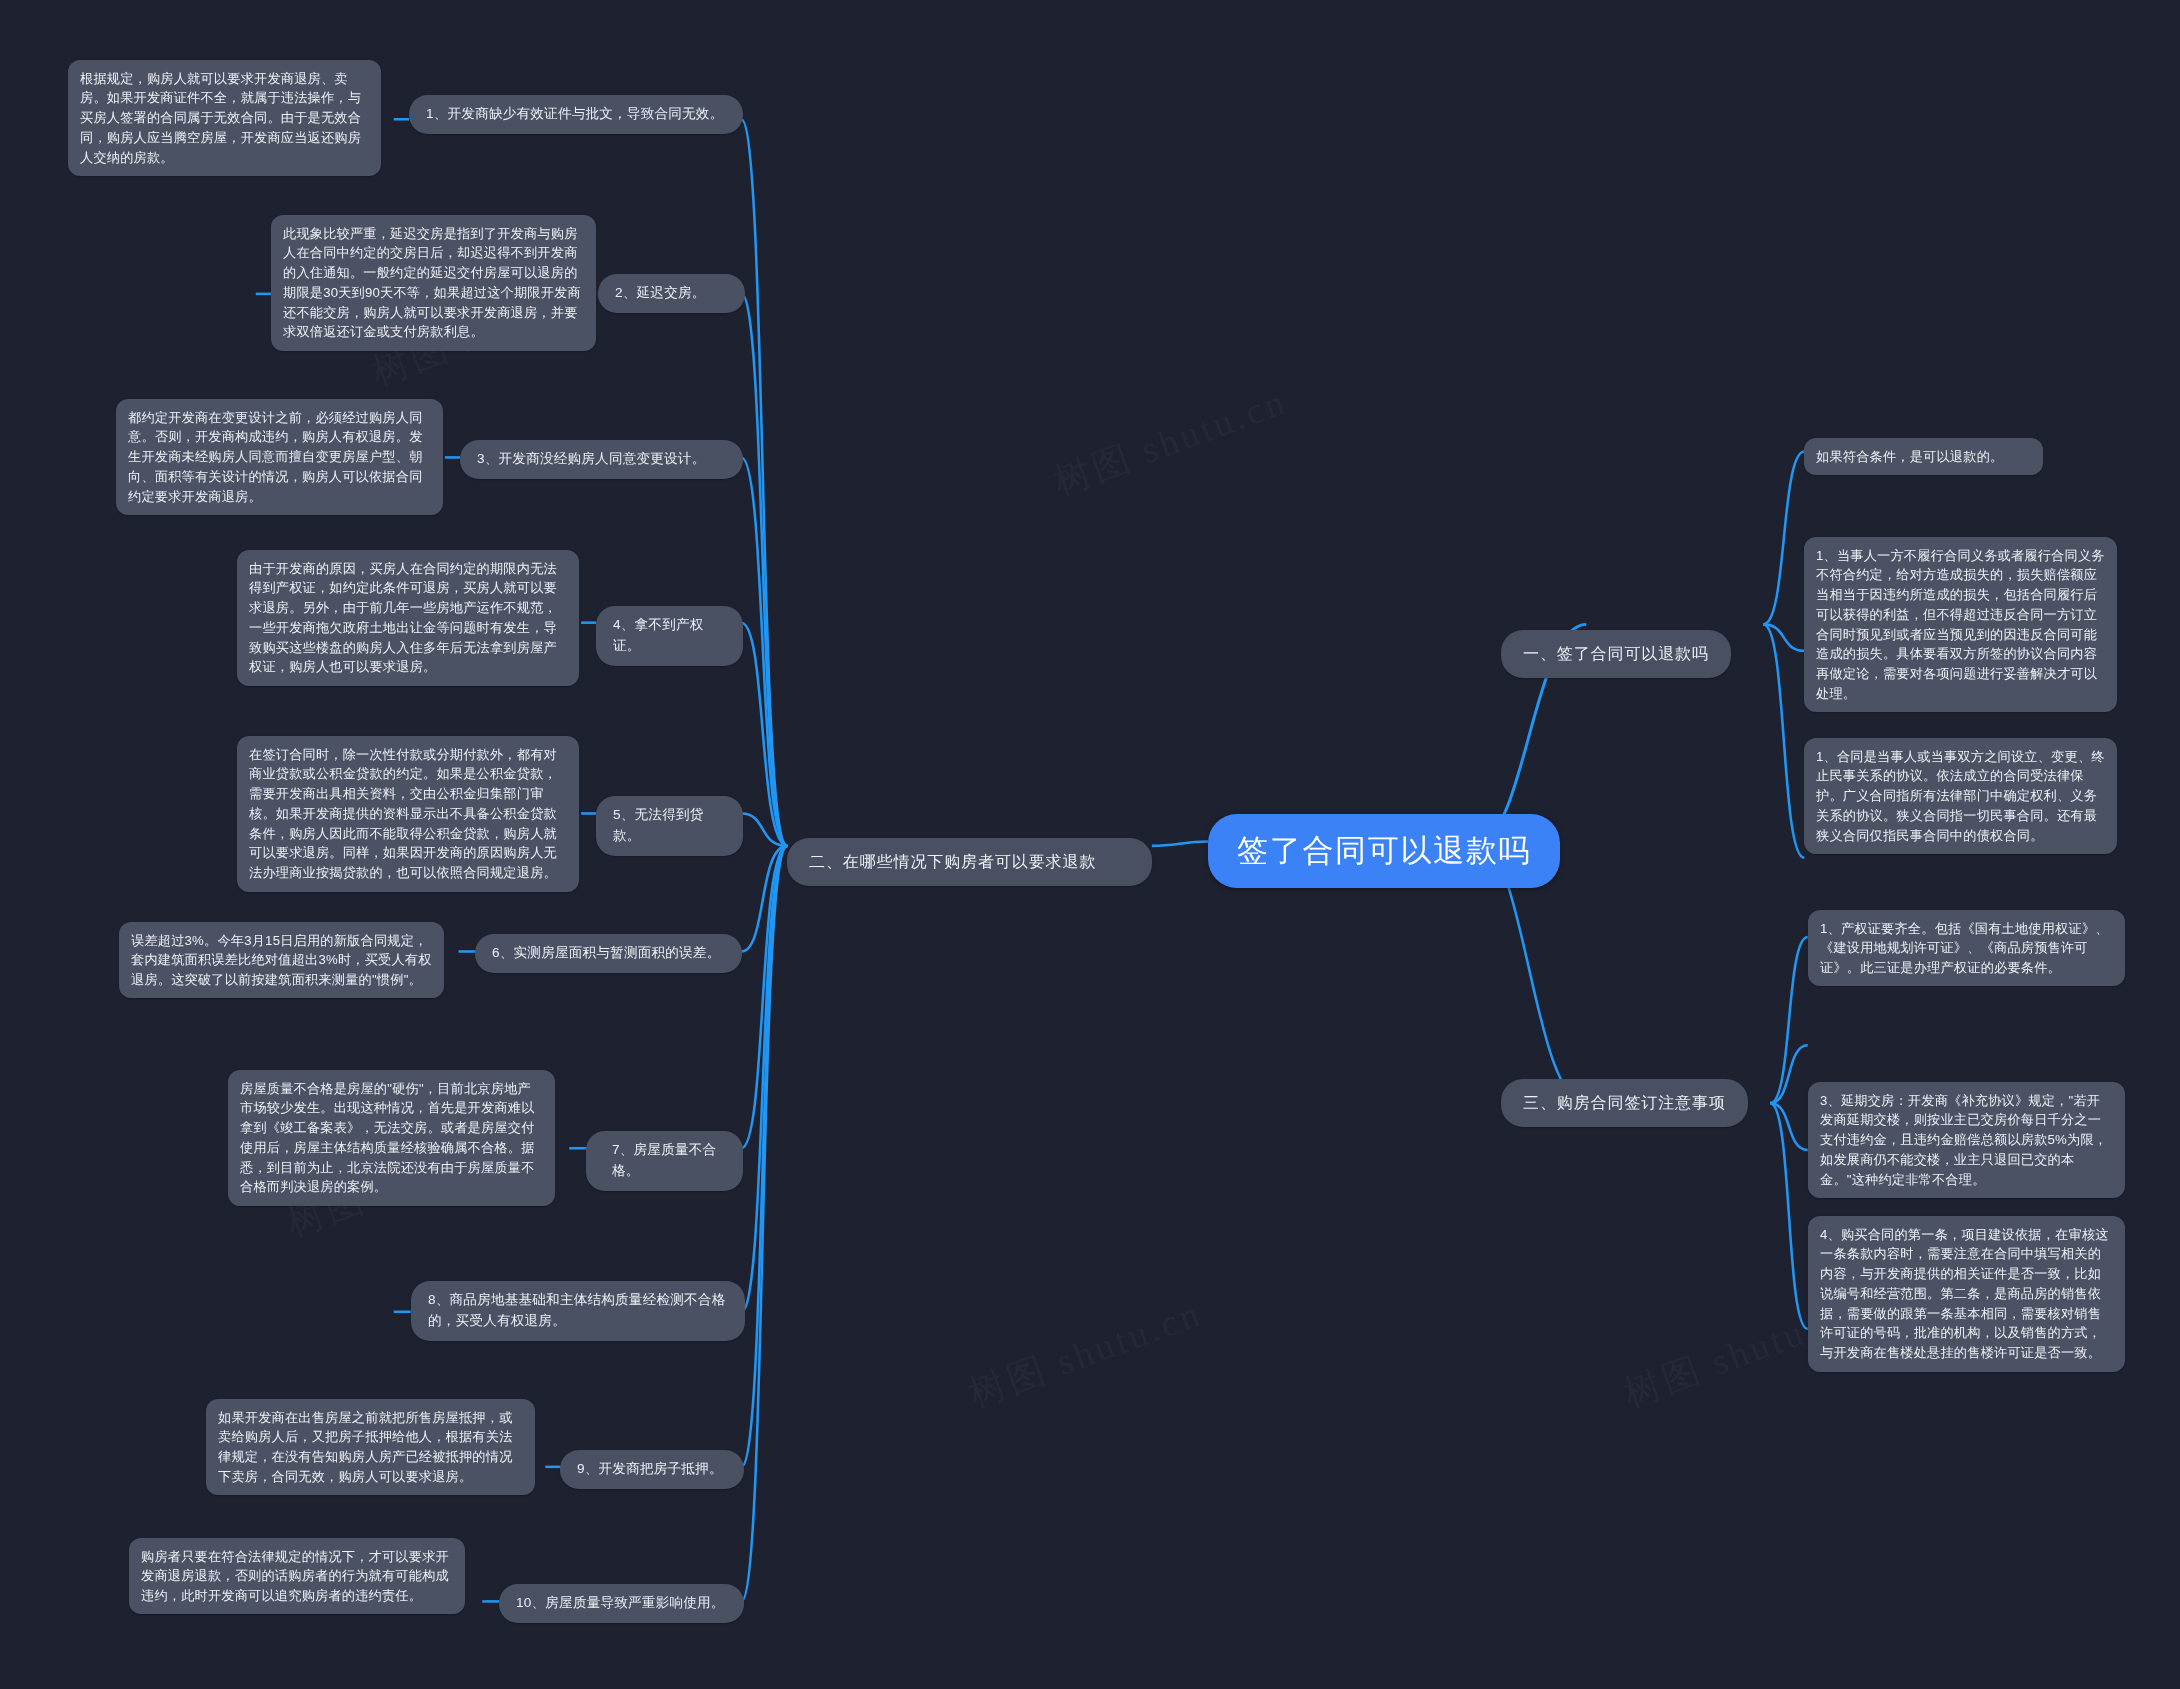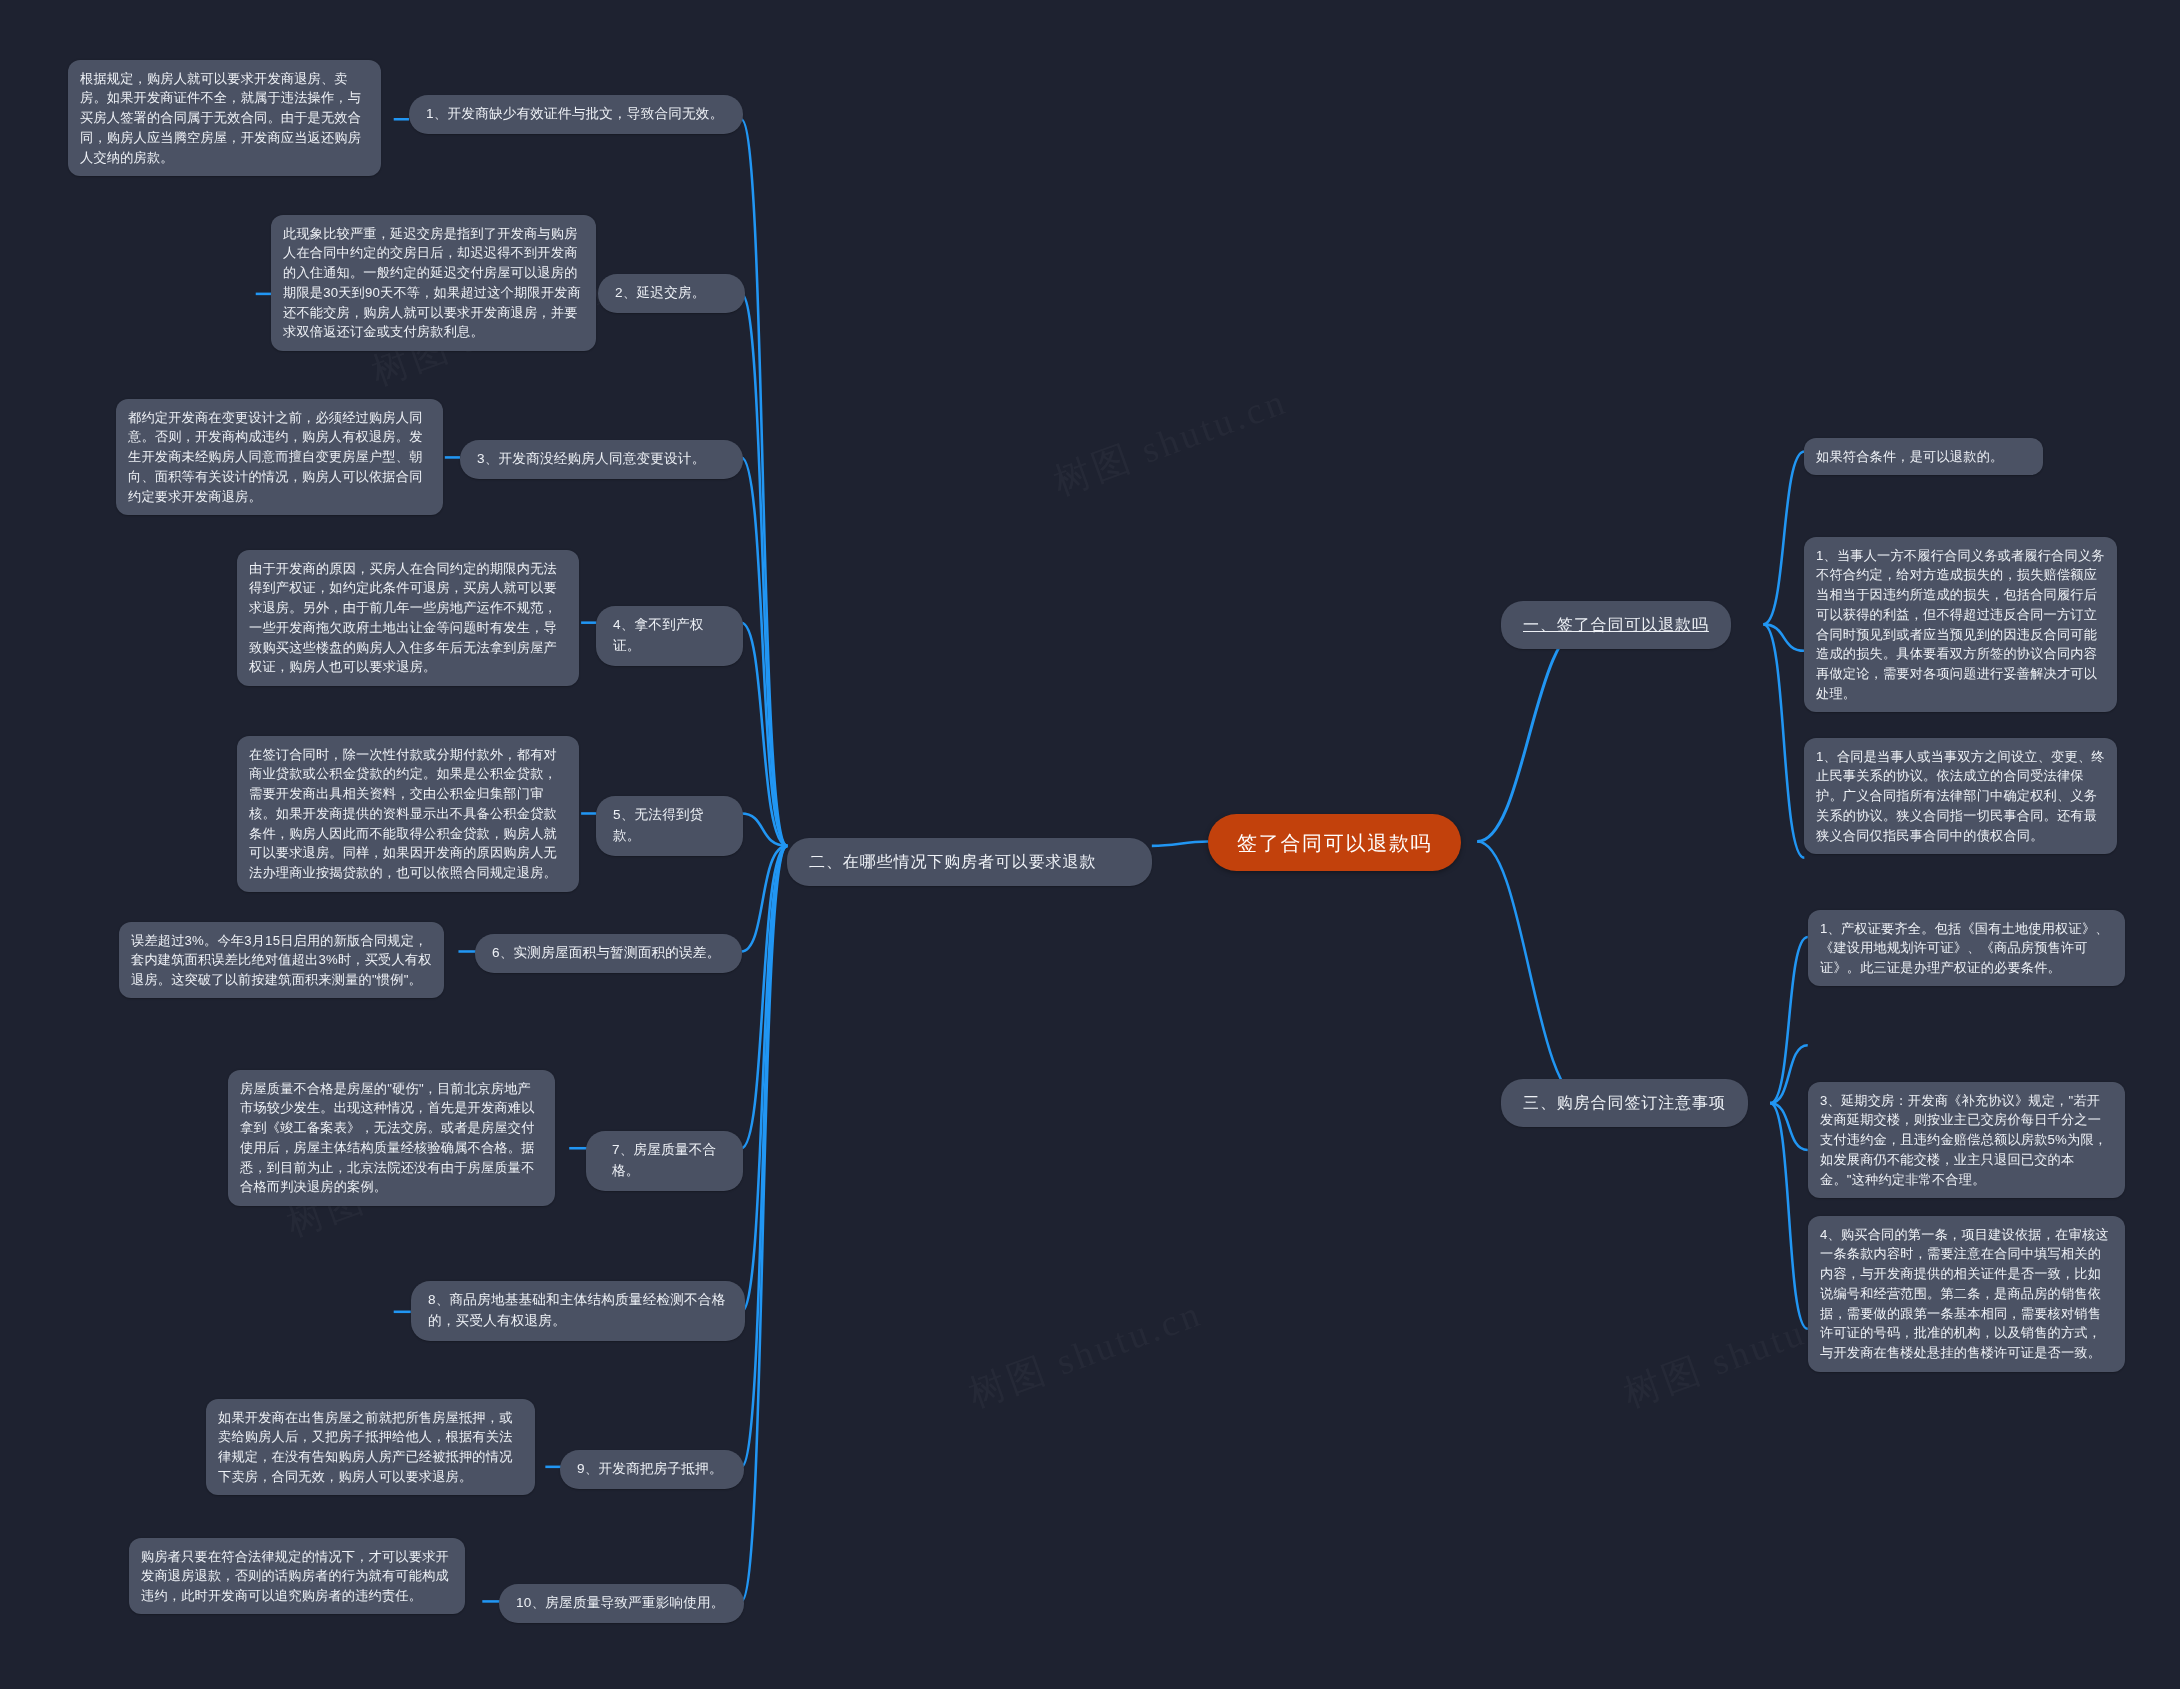--- a/index.html
+++ b/index.html
@@ -41,25 +41,25 @@
     font-size:13.6px;
   }
   .node.branch{
     background:#495062;
     border-radius:22px;
     padding:12px 22px;
     font-size:16px;
     letter-spacing:0.9px;
   }
   .node.root{
-    background:#c2410c;
+    background:#3b82f6;
     color:#ffffff;
     border-radius:29px;
     padding:13.6px 29px;
-    font-size:20px;
+    font-size:31px;
     letter-spacing:1.7px;
     font-weight:400;
     box-shadow:0 1.7px 5.1px rgba(0,0,0,.35);
   }
 </style>
 </head>
 <body>
 
 <div id="canvas">
   <svg class="links" viewBox="0 0 2560 1984" xmlns="http://www.w3.org/2000/svg">
@@ -107,21 +107,21 @@
   <div class="wm" style="left:366px;top:307px;">树图 shutu.cn</div>
   <div class="wm" style="left:1048px;top:417px;">树图 shutu.cn</div>
   <div class="wm" style="left:281px;top:1158px;">树图 shutu.cn</div>
   <div class="wm" style="left:963px;top:1329px;">树图 shutu.cn</div>
   <div class="wm" style="left:1618px;top:1329px;">树图 shutu.cn</div>
 
   <div class="node root" style="left:1208px;top:814px;">签了合同可以退款吗</div>
 
   <div class="node branch" style="left:787px;top:838px;width:365px;">二、在哪些情况下购房者可以要求退款</div>
 
-  <div class="node branch" style="left:1501px;top:601px;text-decoration:underline;">一、签了合同可以退款吗</div>
+  <div class="node branch" style="left:1501px;top:630px;">一、签了合同可以退款吗</div>
   <div class="node branch" style="left:1501px;top:1079px;">三、购房合同签订注意事项</div>
 
   <div class="node leafdesc" style="left:1804px;top:438px;width:239px;">如果符合条件，是可以退款的。</div>
   <div class="node leafdesc" style="left:1804px;top:501px;width:313px;margin-top:36px;">1、当事人一方不履行合同义务或者履行合同义务不符合约定，给对方造成损失的，损失赔偿额应当相当于因违约所造成的损失，包括合同履行后可以获得的利益，但不得超过违反合同一方订立合同时预见到或者应当预见到的因违反合同可能造成的损失。具体要看双方所签的协议合同内容再做定论，需要对各项问题进行妥善解决才可以处理。</div>
   <div class="node leafdesc" style="left:1804px;top:738px;width:313px;">1、合同是当事人或当事双方之间设立、变更、终止民事关系的协议。依法成立的合同受法律保护。广义合同指所有法律部门中确定权利、义务关系的协议。狭义合同指一切民事合同。还有最狭义合同仅指民事合同中的债权合同。</div>
 
   <div class="node leafdesc" style="left:1808px;top:910px;width:317px;">1、产权证要齐全。包括《国有土地使用权证》、《建设用地规划许可证》、《商品房预售许可证》。此三证是办理产权证的必要条件。</div>
   <div class="node leafdesc" style="left:1808px;top:1082px;width:317px;">3、延期交房：开发商《补充协议》规定，"若开发商延期交楼，则按业主已交房价每日千分之一支付违约金，且违约金赔偿总额以房款5%为限，如发展商仍不能交楼，业主只退回已交的本金。"这种约定非常不合理。</div>
   <div class="node leafdesc" style="left:1808px;top:1216px;width:317px;">4、购买合同的第一条，项目建设依据，在审核这一条条款内容时，需要注意在合同中填写相关的内容，与开发商提供的相关证件是否一致，比如说编号和经营范围。第二条，是商品房的销售依据，需要做的跟第一条基本相同，需要核对销售许可证的号码，批准的机构，以及销售的方式，与开发商在售楼处悬挂的售楼许可证是否一致。</div>
 

